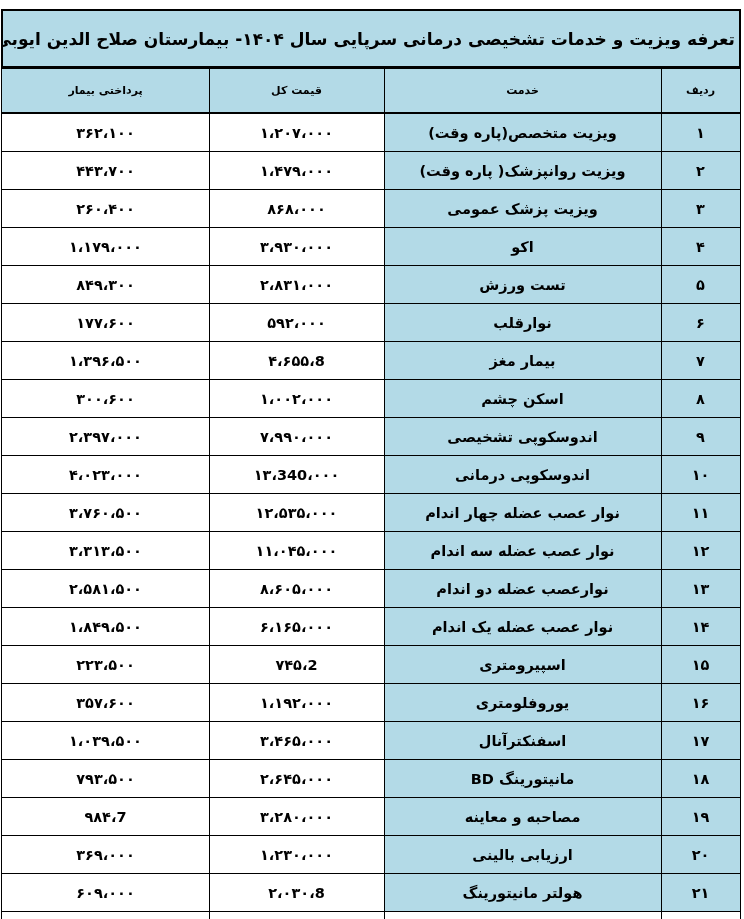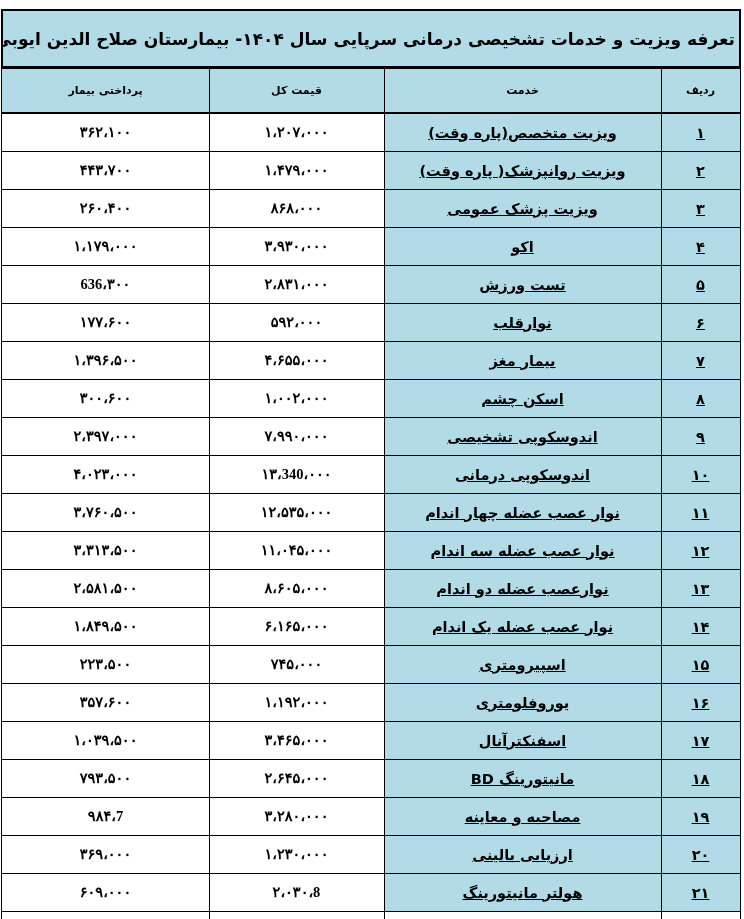--- a/index.html
+++ b/index.html
@@ -43,22 +43,22 @@
   tr.header-row th {
     height: 43px;
     font-size: 11px;
     background: #b3dae7;
     border-bottom: 2px solid #000;
   }
   tr.data-row td {
     height: 37px;
     font-size: 14.5px;
   }
-  td.accent { background: #b3dae7; text-decoration: underline; }
-  td.white  { background: #ffffff; font-family: Liberation Serif, serif; }
+  td.accent { background: #b3dae7; }
+  td.white  { background: #ffffff; }
   col.c-no      { width: 79px; }
   col.c-service { width: 277px; }
   col.c-total   { width: 175px; }
   col.c-patient { width: 207px; }
   tr.partial-row td {
     height: 14px;
     background: #ffffff;
   }
 </style>
 </head>
@@ -105,32 +105,32 @@
         <tr class="data-row">
     <td class="accent">۴</td>
     <td class="accent">اکو</td>
     <td class="white">۳،۹۳۰،۰۰۰</td>
     <td class="white">۱،۱۷۹،۰۰۰</td>
   </tr>
         <tr class="data-row">
     <td class="accent">۵</td>
     <td class="accent">تست ورزش</td>
     <td class="white">۲،۸۳۱،۰۰۰</td>
-    <td class="white">636،۳۰۰</td>
+    <td class="white">۸۴۹،۳۰۰</td>
   </tr>
         <tr class="data-row">
     <td class="accent">۶</td>
     <td class="accent">نوارقلب</td>
     <td class="white">۵۹۲،۰۰۰</td>
     <td class="white">۱۷۷،۶۰۰</td>
   </tr>
         <tr class="data-row">
     <td class="accent">۷</td>
     <td class="accent">بیمار مغز</td>
-    <td class="white">۴،۶۵۵،۰۰۰</td>
+    <td class="white">۴،۶۵۵،8</td>
     <td class="white">۱،۳۹۶،۵۰۰</td>
   </tr>
         <tr class="data-row">
     <td class="accent">۸</td>
     <td class="accent">اسکن چشم</td>
     <td class="white">۱،۰۰۲،۰۰۰</td>
     <td class="white">۳۰۰،۶۰۰</td>
   </tr>
         <tr class="data-row">
     <td class="accent">۹</td>
@@ -164,21 +164,21 @@
   </tr>
         <tr class="data-row">
     <td class="accent">۱۴</td>
     <td class="accent">نوار عصب  عضله یک اندام</td>
     <td class="white">۶،۱۶۵،۰۰۰</td>
     <td class="white">۱،۸۴۹،۵۰۰</td>
   </tr>
         <tr class="data-row">
     <td class="accent">۱۵</td>
     <td class="accent">اسپیرومتری</td>
-    <td class="white">۷۴۵،۰۰۰</td>
+    <td class="white">۷۴۵،2</td>
     <td class="white">۲۲۳،۵۰۰</td>
   </tr>
         <tr class="data-row">
     <td class="accent">۱۶</td>
     <td class="accent">یوروفلومتری</td>
     <td class="white">۱،۱۹۲،۰۰۰</td>
     <td class="white">۳۵۷،۶۰۰</td>
   </tr>
         <tr class="data-row">
     <td class="accent">۱۷</td>

